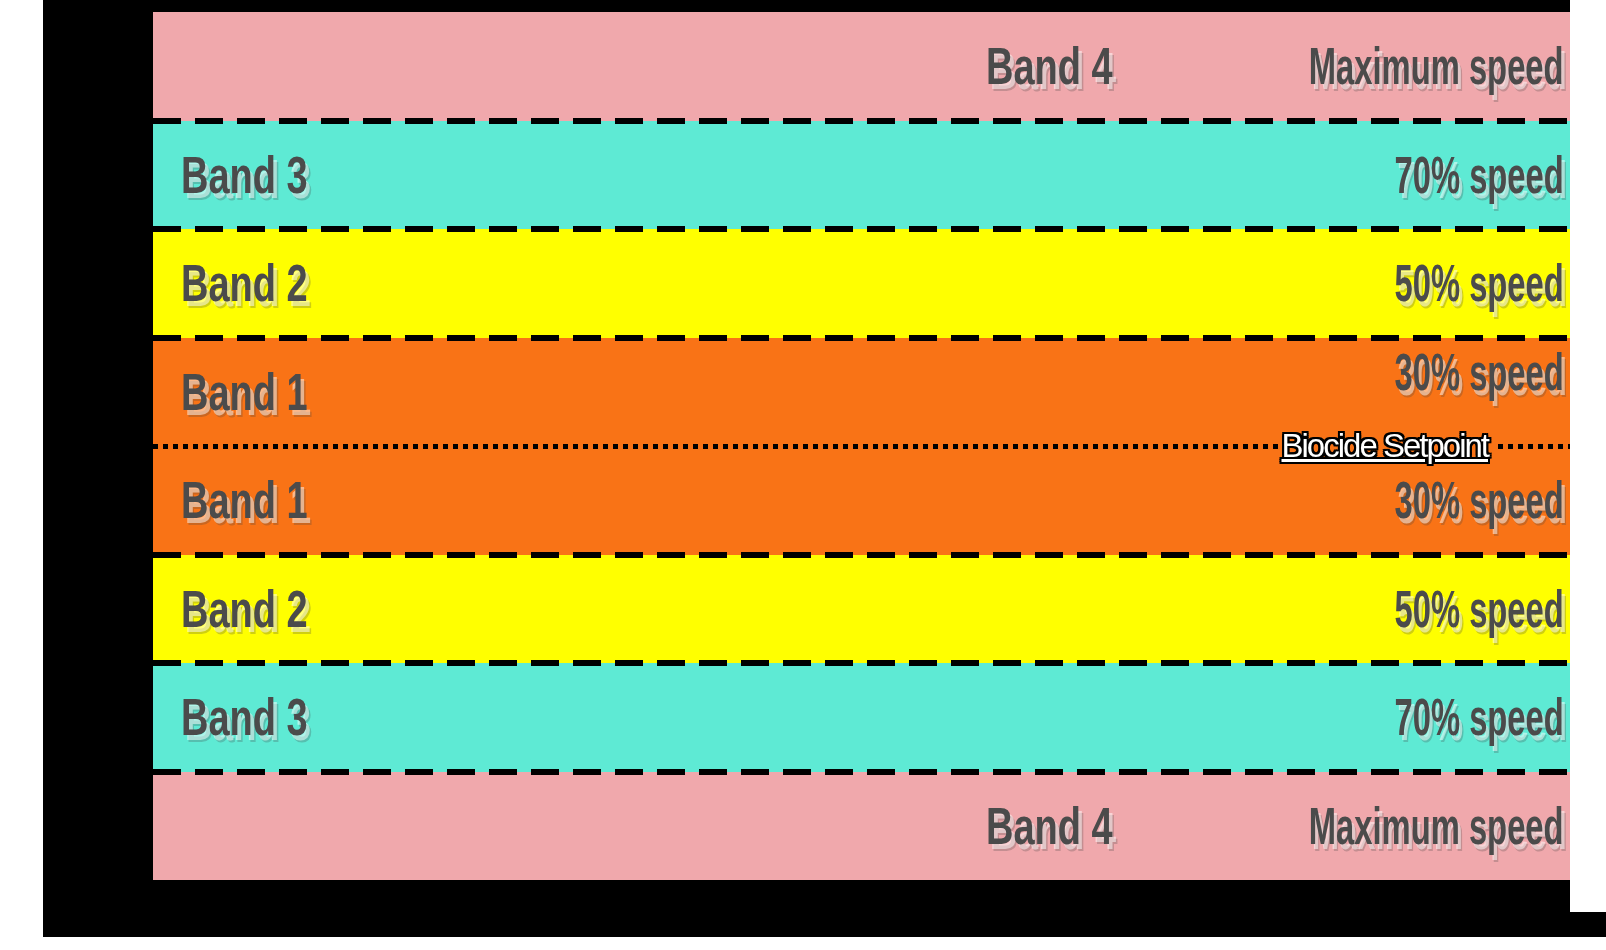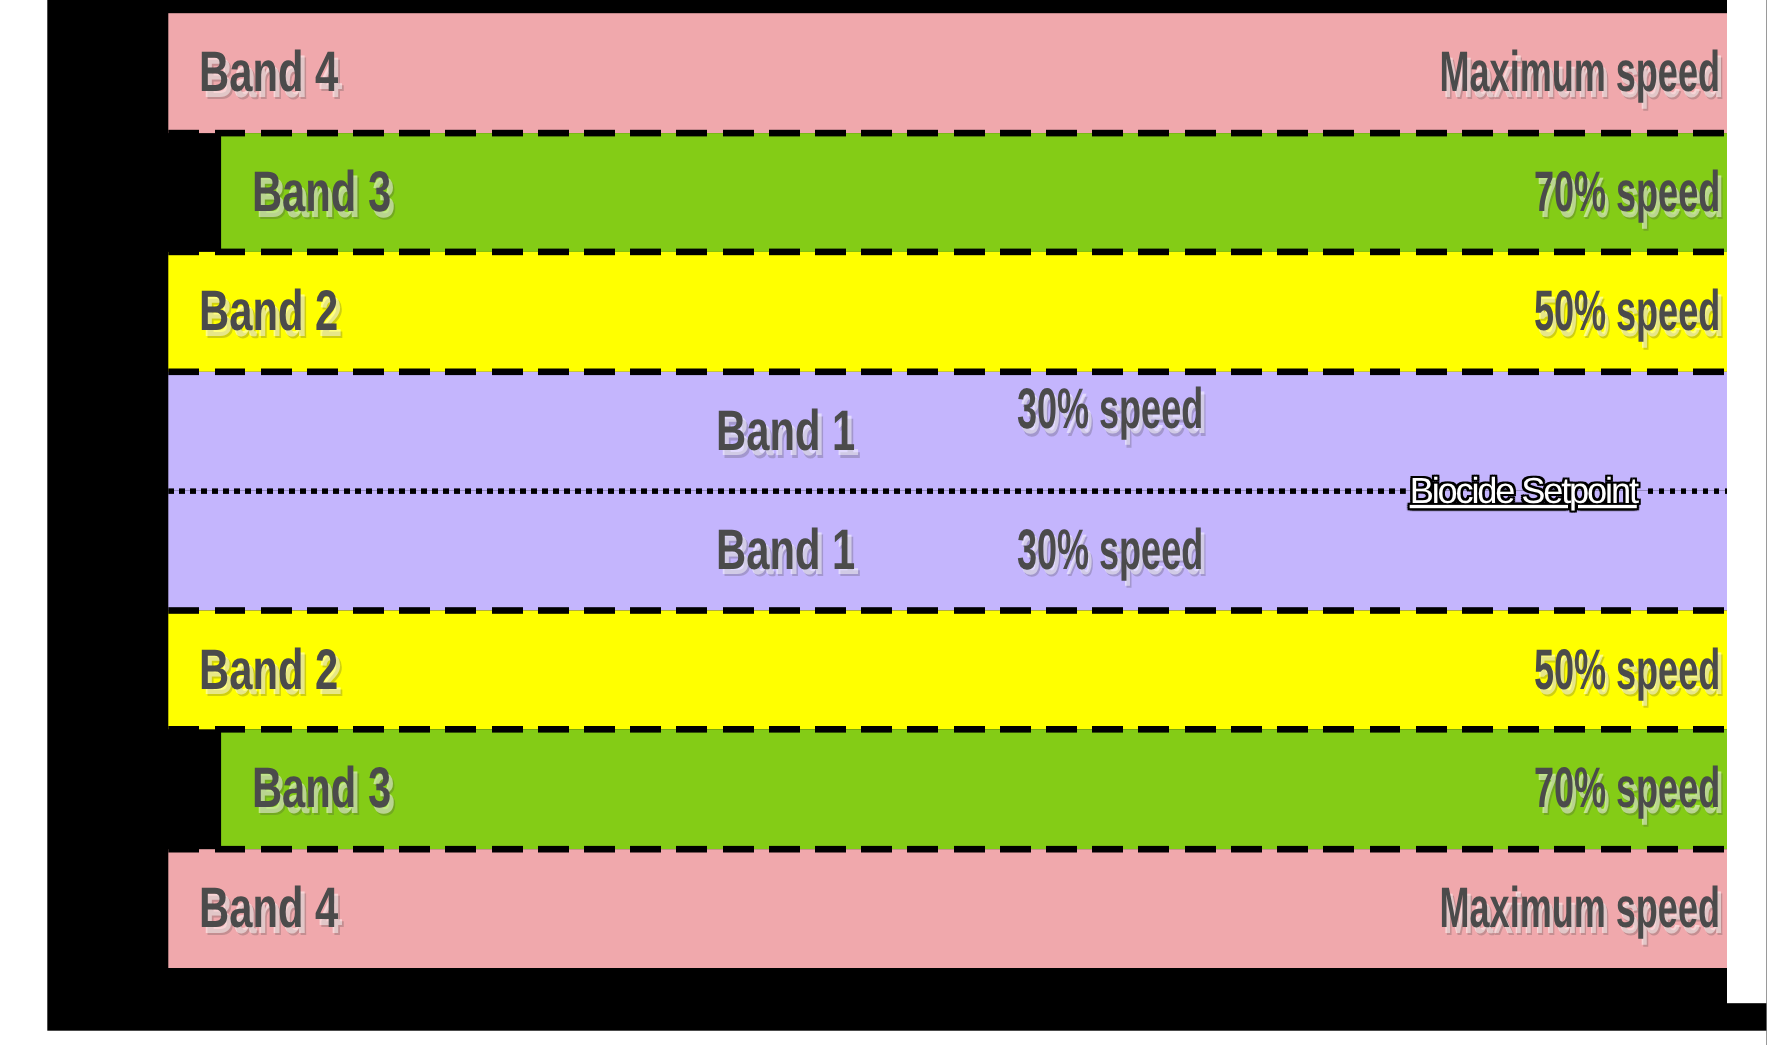--- a/index.html
+++ b/index.html
@@ -16,24 +16,24 @@
     position:absolute;left:1570px;top:912px;width:36px;height:25px;
     background:#000000;
   }
   .bands{
     position:absolute;left:153px;top:12px;width:1417px;height:868px;
   }
   .band{
     height:108.5px;display:flex;align-items:center;justify-content:space-between;
     position:relative;
   }
-  .band-pink  {background:#F0A8AC;}
-  .band-orange{background:#84cc16;margin-left:48px;}
+  .band-pink  {background:#F0A8AC;justify-content:flex-end;}
+  .band-orange{background:#5eead4;}
   .band-yellow{background:#FFFF00;}
-  .band-green {background:#c4b5fd;justify-content:center;}
+  .band-green {background:#f97316;}
   .band-name,.band-speed{
     font-size:52px;font-weight:bold;color:#4B4B4B;line-height:60px;white-space:nowrap;
     text-shadow:5px 5px 0 rgba(255,255,255,0.50), 7px 7px 0 rgba(64,64,64,0.25);
   }
   .band-name{
     margin-left:28px;transform:scaleX(0.73);transform-origin:left center;
   }
   .band-speed{
     margin-right:6px;transform:scaleX(0.63);transform-origin:right center;
   }

